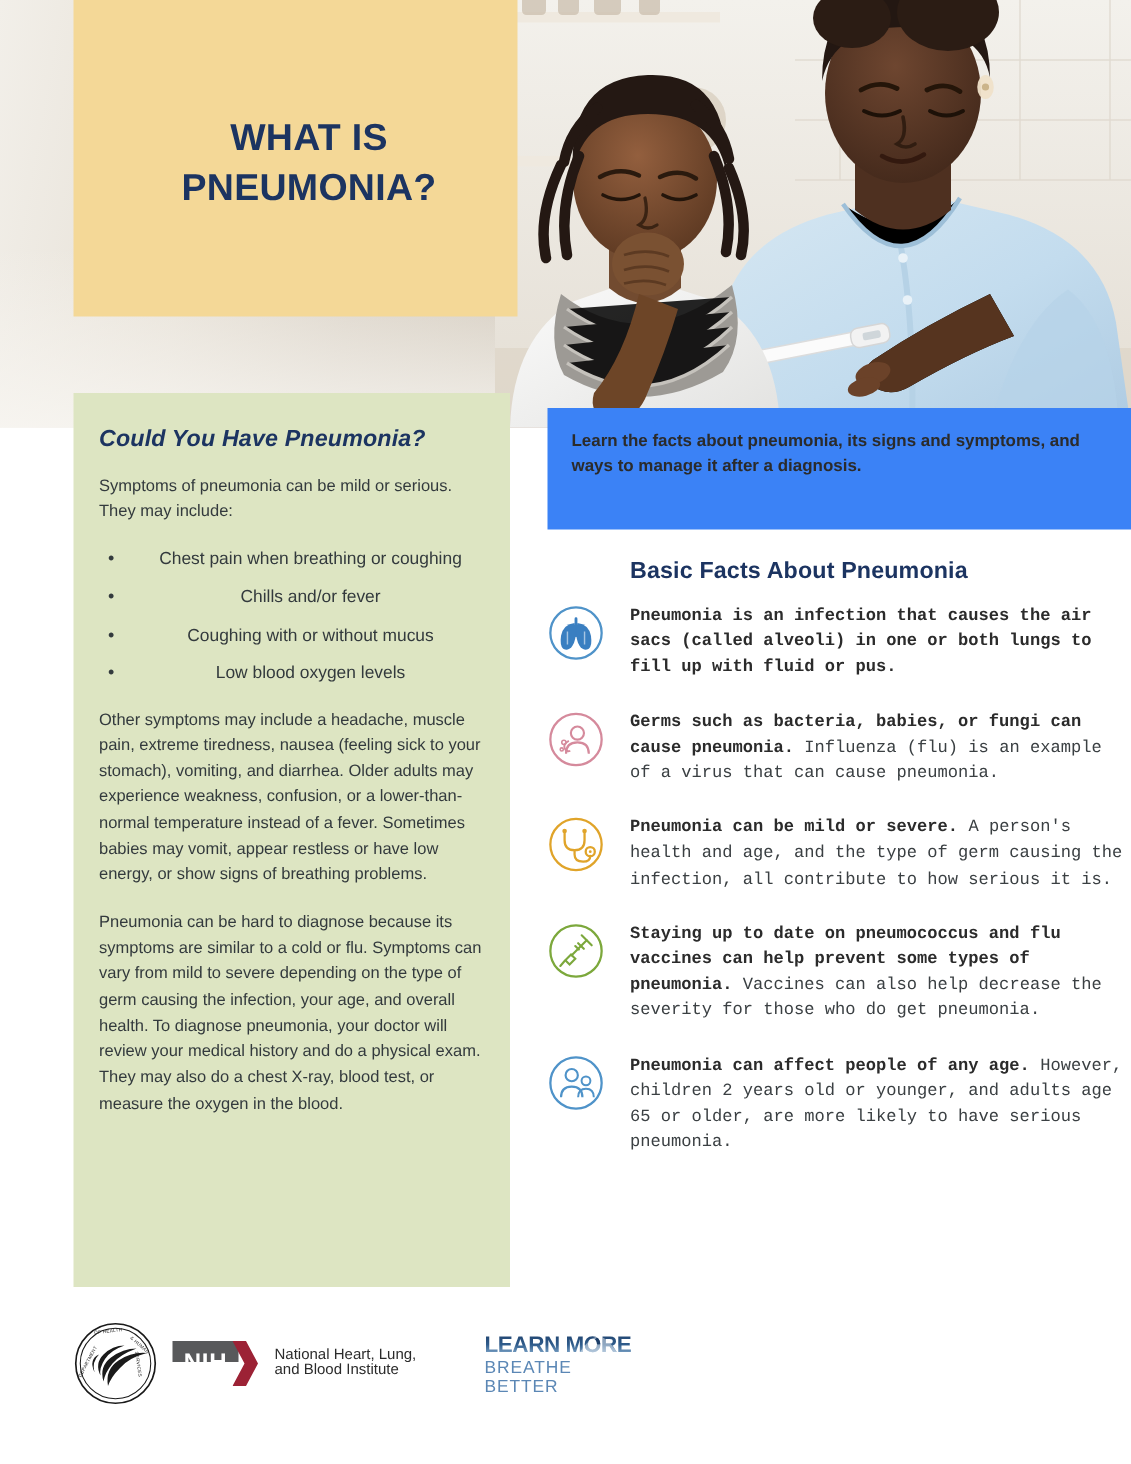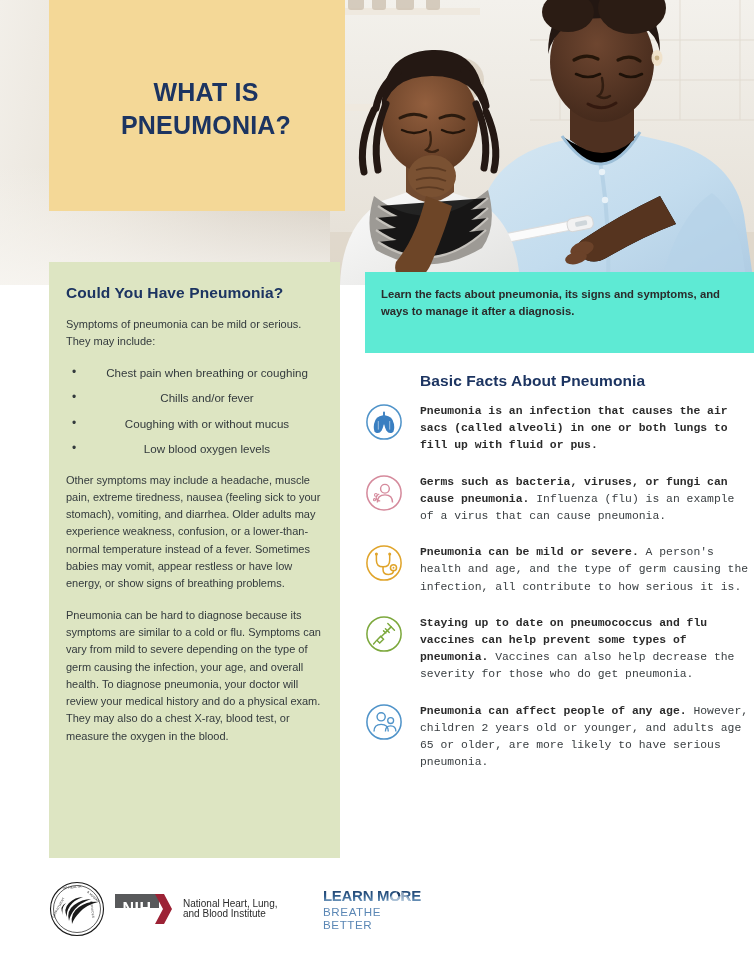--- a/index.html
+++ b/index.html
@@ -56,20 +56,21 @@
     left: 49px; top: 262px; width: 291px; height: 596px;
     background: #dde5c2;
     padding: 22px 18px 14px 17px;
   }
   .green-panel h2 {
     font-size: 15.5px;
     font-weight: 700;
     color: #1c3461;
     margin-bottom: 14px;
     letter-spacing: .1px;
+    font-style: italic;
   }
   .green-panel p {
     font-size: 11px;
     line-height: 17.3px;
     color: #333a3d;
     margin-bottom: 14px;
   }
   .sym-list { list-style: none; margin: 12px 0 14px 0; text-align: center; }
   .sym-list li {
     position: relative;
@@ -84,21 +85,21 @@
     position: absolute;
     left: 6px; top: -1px;
     font-size: 12px;
     color: #333a3d;
   }
 
   
   .callout {
     position: absolute;
     left: 365px; top: 272px; width: 389px; height: 81px;
-    background: #5eead4;
+    background: #3b82f6;
     padding: 14px 16px 0 16px;
   }
   .callout p {
     font-size: 11.3px;
     line-height: 17.2px;
     font-weight: 700;
     color: #2b2b2b;
   }
 
   
@@ -375,21 +376,21 @@
         <svg viewBox="0 0 40 40">
           <circle cx="20" cy="20" r="18" fill="none" stroke="#d58a9c" stroke-width="1.6"></circle>
           <circle cx="21" cy="15.5" r="4.6" fill="none" stroke="#d58a9c" stroke-width="1.5"></circle>
           <path d="M13 30 q0 -8 8 -8 q8 0 8 8" fill="none" stroke="#d58a9c" stroke-width="1.5"></path>
           <path d="M15 21 q-4 2 -3 5 q1 3 4 2" fill="none" stroke="#d58a9c" stroke-width="1.3"></path>
           <circle cx="11.5" cy="22" r="1.5" fill="none" stroke="#d58a9c" stroke-width="1.1"></circle>
           <circle cx="10" cy="27" r="1.1" fill="none" stroke="#d58a9c" stroke-width="1.1"></circle>
         </svg>
       </div>
       <div class="fact-text">
-        <b>Germs such as bacteria, viruses, or fungi can cause pneumonia.</b><span> Influenza (flu) is an example of a virus that can cause pneumonia.</span>
+        <b>Germs such as bacteria, babies, or fungi can cause pneumonia.</b><span> Influenza (flu) is an example of a virus that can cause pneumonia.</span>
       </div>
     </div>
 
     <div class="fact-row">
       <div class="fact-icon">
         <svg viewBox="0 0 40 40">
           <circle cx="20" cy="20" r="18" fill="none" stroke="#e0a42a" stroke-width="1.6"></circle>
           <path d="M12 11 v6 q0 7 7 7 q7 0 7 -7 v-6" fill="none" stroke="#e0a42a" stroke-width="1.6" stroke-linecap="round"></path>
           <circle cx="12" cy="10.5" r="1.6" fill="#e0a42a"></circle>
           <circle cx="26" cy="10.5" r="1.6" fill="#e0a42a"></circle>

